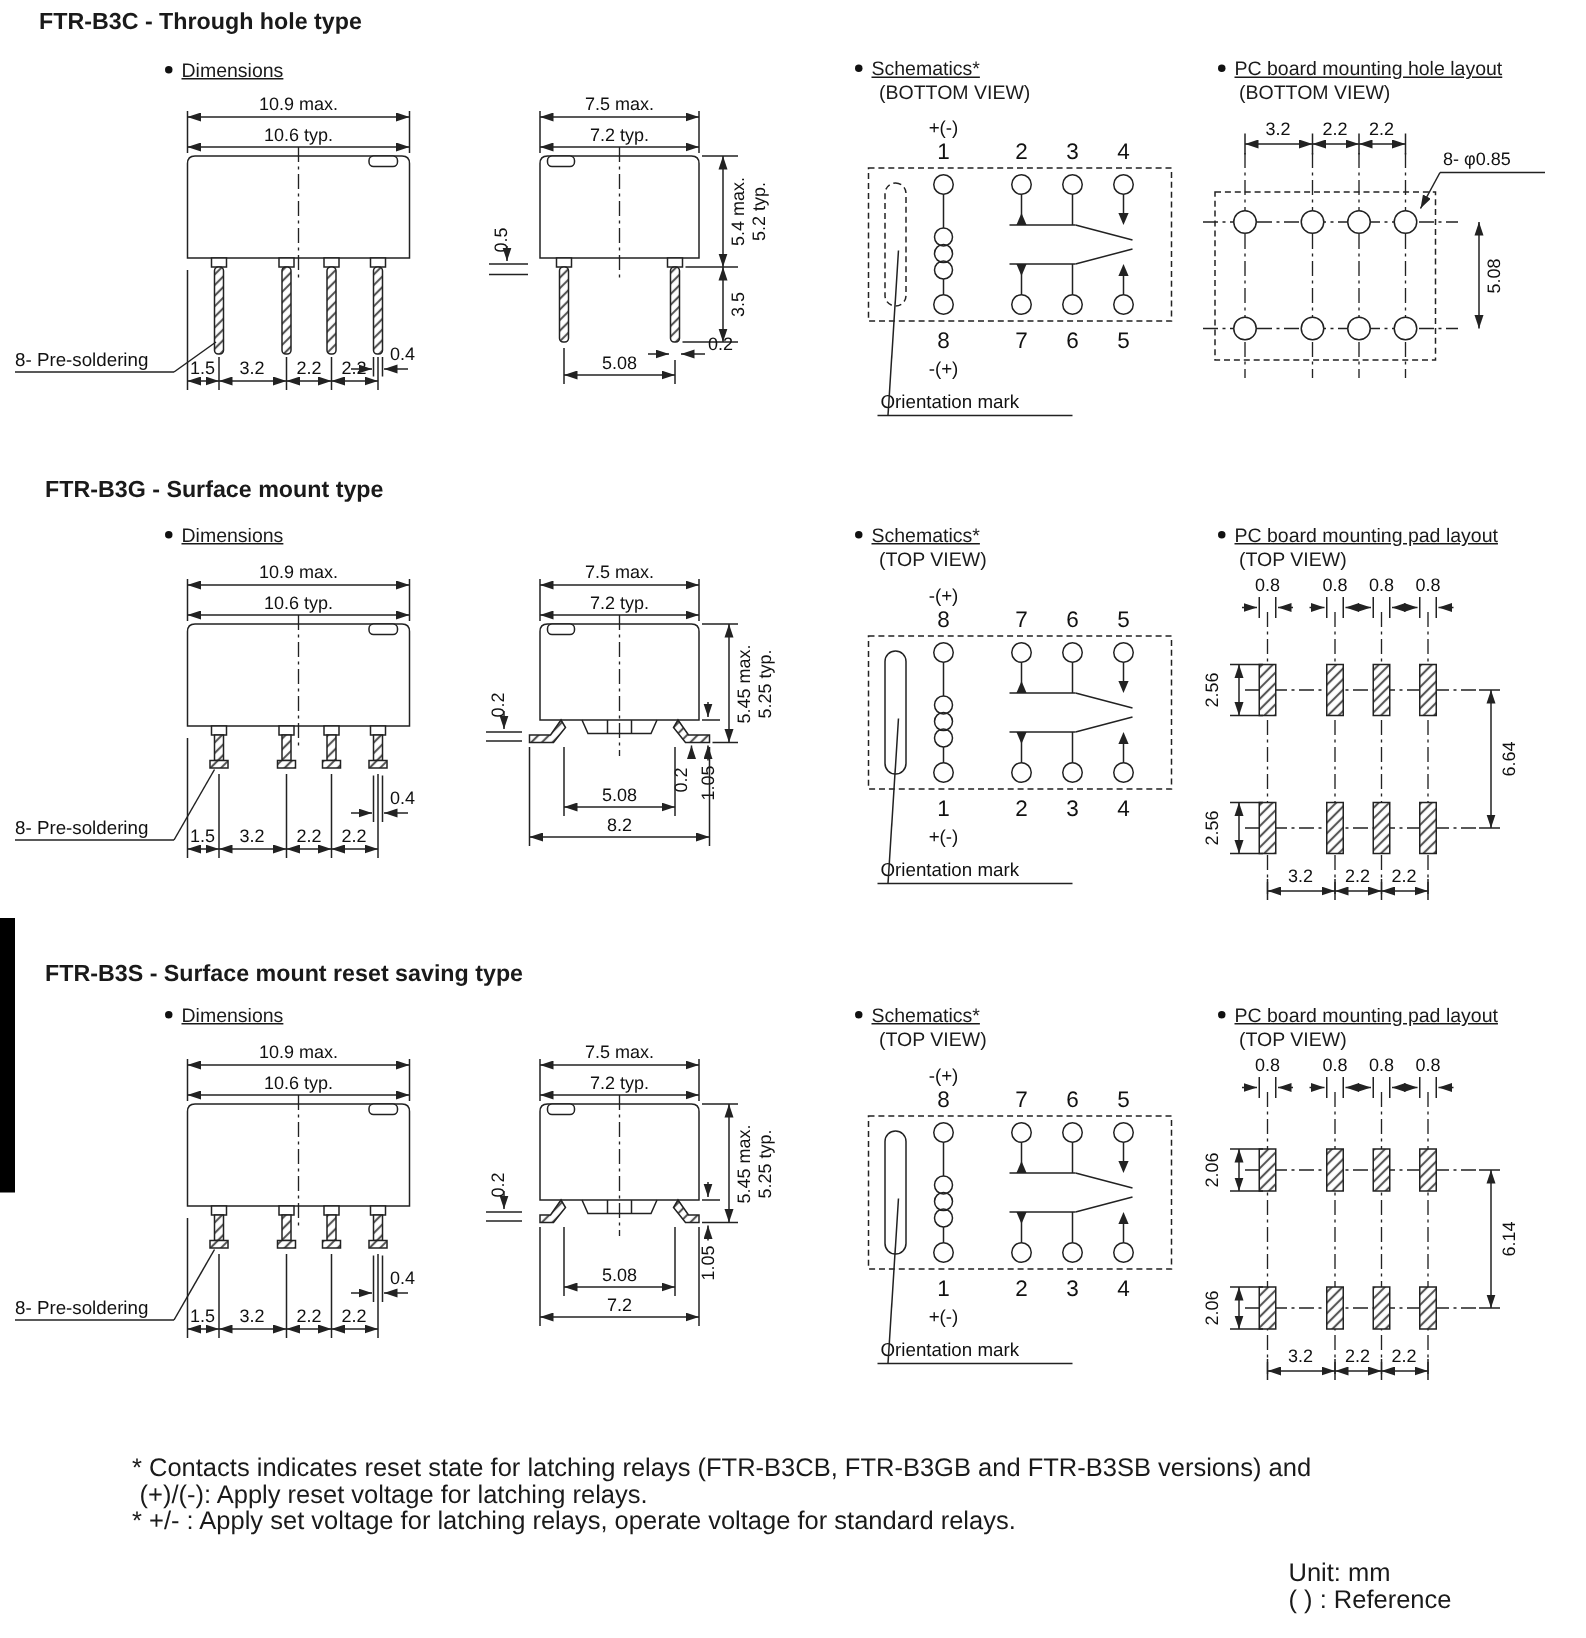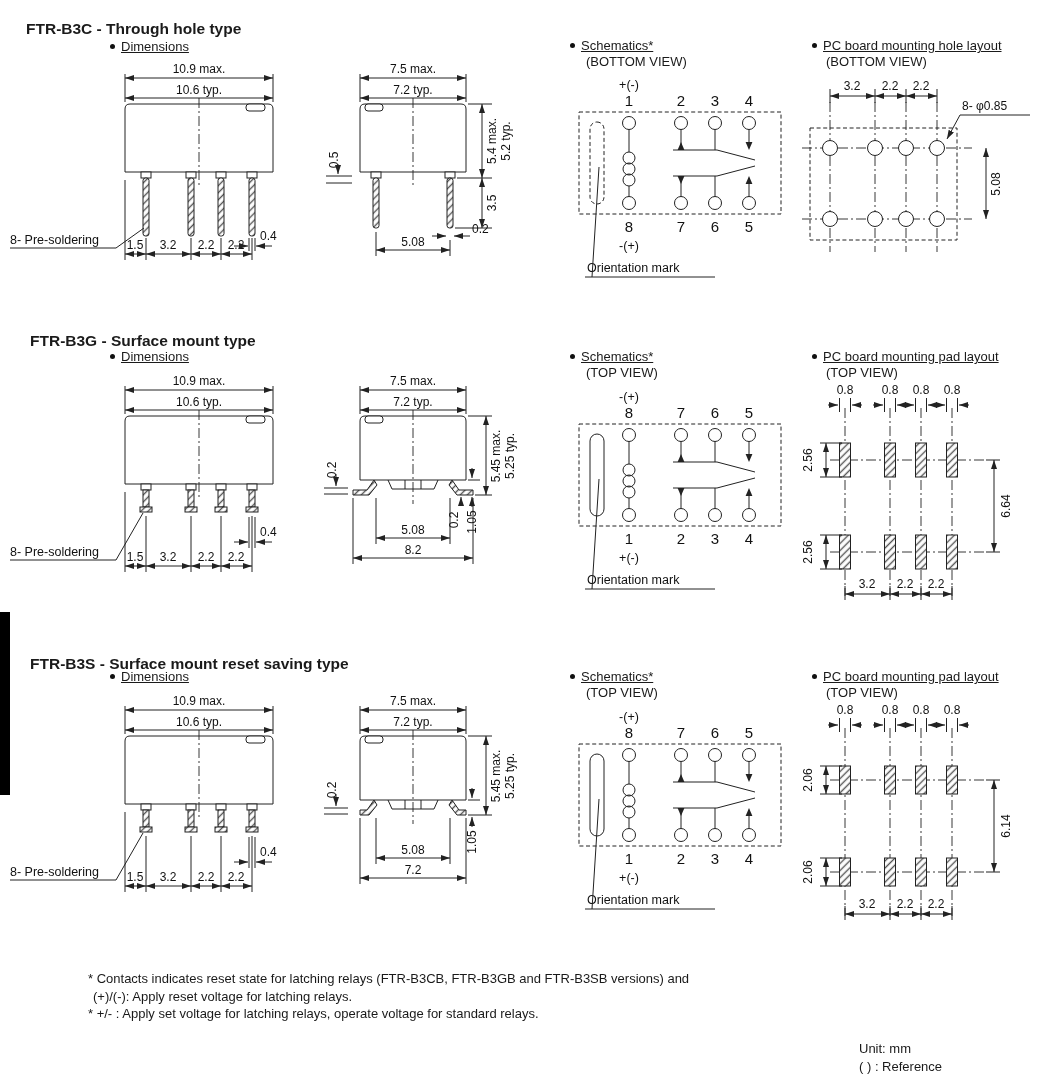--- a/index.html
+++ b/index.html
@@ -1,23 +1,23 @@
 <!DOCTYPE html>
 <html><head>
 <meta charset="utf-8">
 <style>
   html,body{margin:0;padding:0;}
   body{width:1057px;height:1092px;background:#fff;position:relative;
        font-family:"Liberation Sans",sans-serif;color:#1a1a1a;overflow:hidden;}
   .abs{position:absolute;}
-  .sec-title{font-size:15.5px;font-weight:bold;white-space:nowrap;margin-top:14px;}
+  .sec-title{font-size:15.5px;font-weight:bold;white-space:nowrap;}
   .bullet{font-size:13px;display:flex;align-items:center;gap:6px;white-space:nowrap;text-decoration:underline;}
   .dot{width:5px;height:5px;border-radius:50%;background:#111;display:inline-block;flex:none;}
   .view-label{font-size:13px;white-space:nowrap;}
-  .fn{font-size:13px;line-height:17.5px;white-space:nowrap;}
+  .fn{font-size:17px;line-height:17.5px;white-space:nowrap;}
   svg text{font-family:"Liberation Sans",sans-serif;font-size:12px;fill:#111;}
   svg .tm{text-anchor:middle;}
   svg .big{font-size:15px;}
   svg .t13{font-size:12.5px;}
   .s{stroke:#222;stroke-width:1;fill:none;}
   .sf{stroke:#222;stroke-width:1;fill:#fff;}
   .h{stroke:#222;stroke-width:1;fill:url(#hatch);}
   .cl{stroke:#222;stroke-width:0.9;stroke-dasharray:10 3 2 3;fill:none;}
   .dsh{stroke:#222;stroke-width:1;stroke-dasharray:4 2.6;fill:none;}
   .edgebar{background:#000;}

